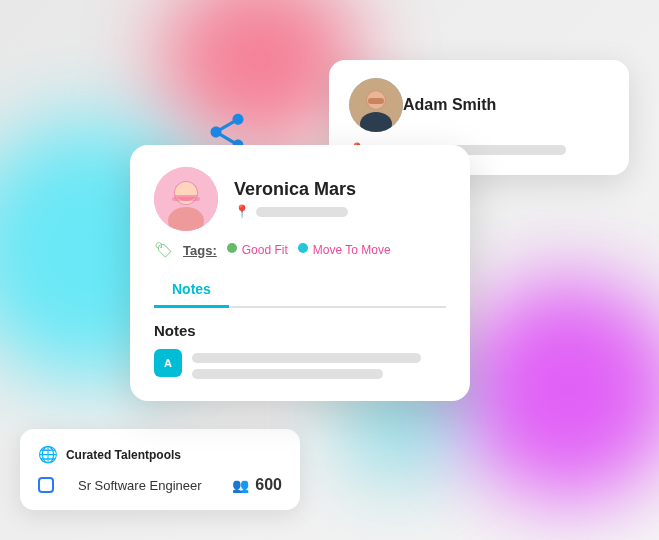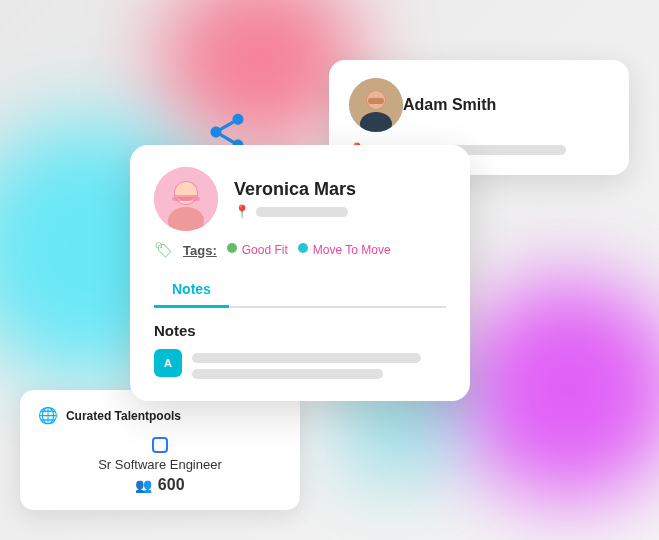--- a/index.html
+++ b/index.html
@@ -277,22 +277,21 @@
       color: #555;
     }
     .talent-title {
       font-size: 12px;
       font-weight: 700;
       color: #222;
     }
     .talent-row {
       display: flex;
       align-items: center;
-      gap: 4px;
-      flex-direction: column;
+      gap: 24px;
     }
     .checkbox-icon {
       width: 16px;
       height: 16px;
       border: 2px solid #2979ff;
       border-radius: 4px;
       flex-shrink: 0;
     }
     .talent-job {
       font-size: 13px;

